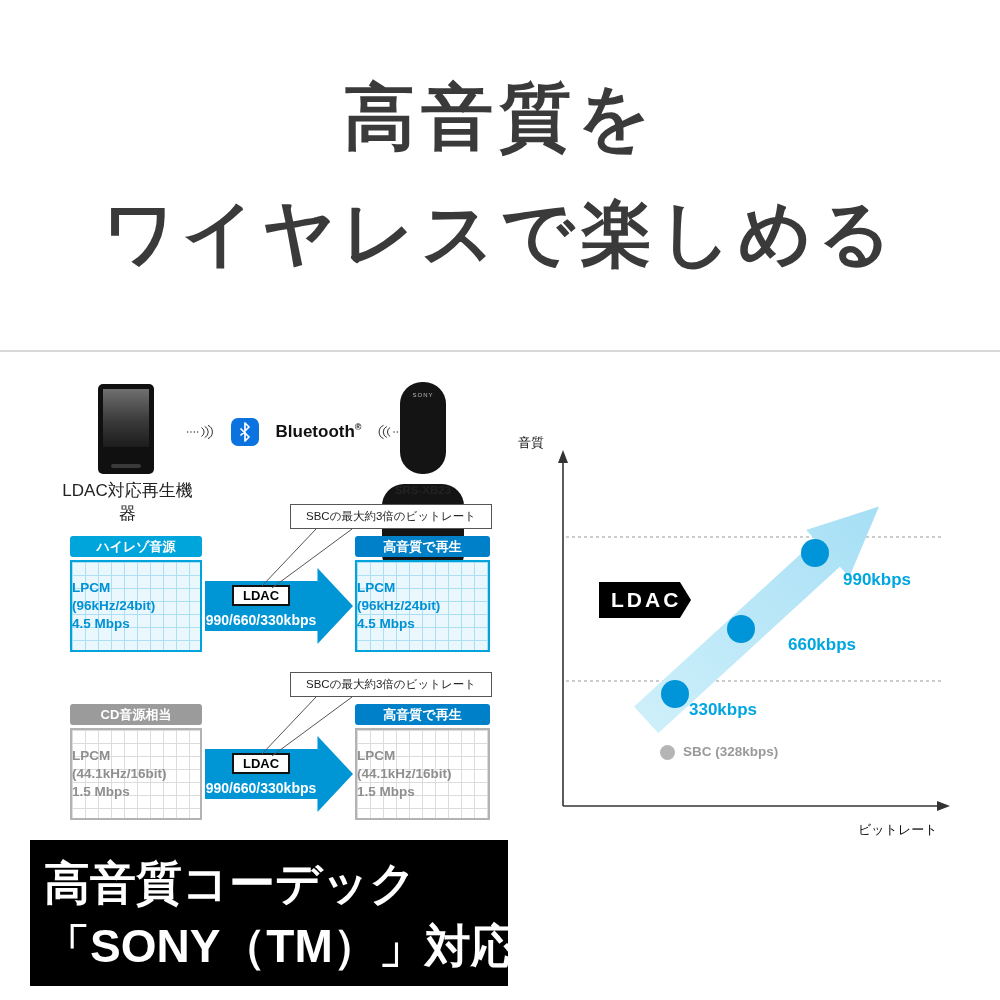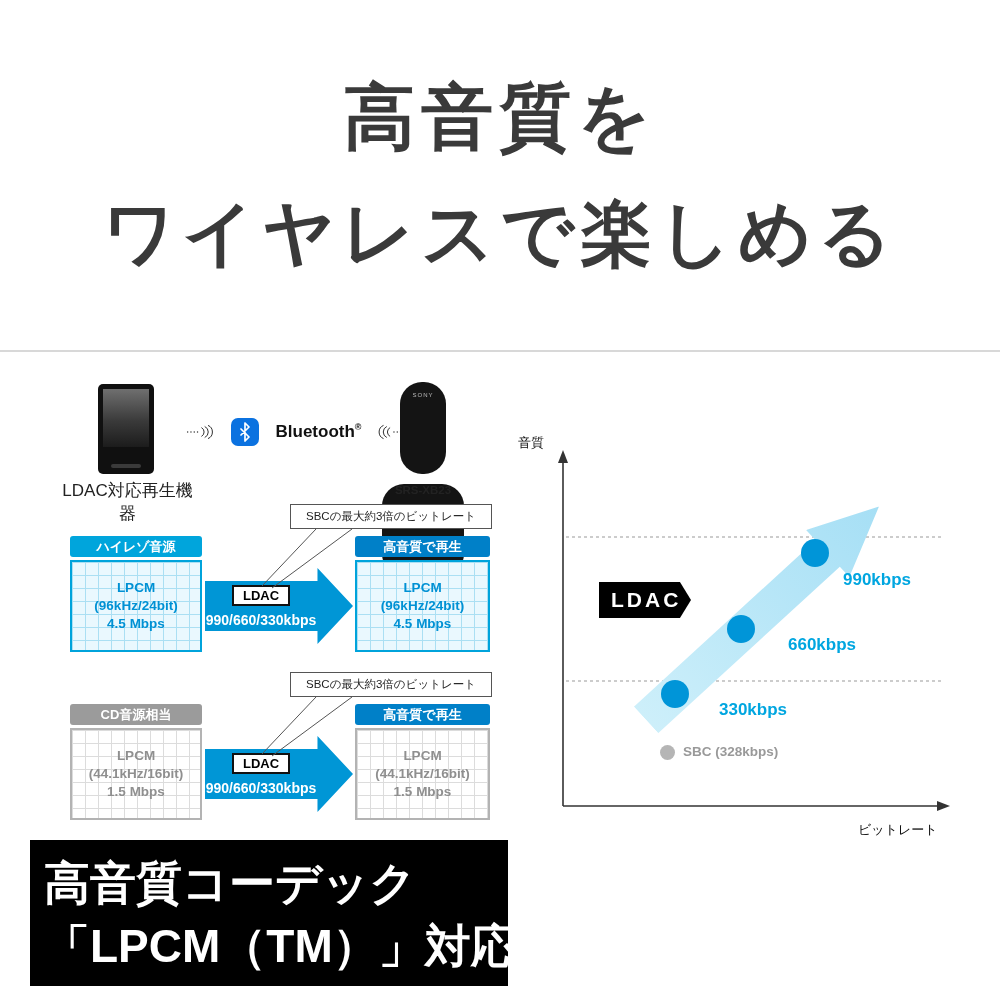--- a/index.html
+++ b/index.html
@@ -32,21 +32,21 @@
   .bt-text{font-size:17px;font-weight:bold;color:#111;white-space:nowrap;}
   .bt-text sup{font-size:9px;}
 
   
   .pill{position:absolute;height:21px;display:flex;align-items:center;justify-content:center;
         color:#fff;font-size:13px;font-weight:bold;border-radius:3px;}
   .pill.cyan{background:#00a5dc;}
   .pill.blue{background:#0080c8;}
   .pill.gray{background:#9b9b9b;}
 
-  .gridbox{position:absolute;height:92px;display:flex;flex-direction:column;align-items:center;
+  .gridbox{position:absolute;height:92px;display:flex;flex-direction:column;align-items:flex-start;
            justify-content:center;font-weight:bold;font-size:13.5px;line-height:1.35;text-align:center;
            box-sizing:border-box;}
   .gridbox.cyan{background-color:#eaf8fe;
     background-image:linear-gradient(#abdff3 1px,transparent 1px),linear-gradient(90deg,#abdff3 1px,transparent 1px);
     background-size:13px 13px;border:2px solid #00a3db;color:#0091d4;}
   .gridbox.gray{background-color:#fff;
     background-image:linear-gradient(#dcdcdc 1px,transparent 1px),linear-gradient(90deg,#dcdcdc 1px,transparent 1px);
     background-size:13px 13px;border:2px solid #b3b3b3;color:#8f8f8f;}
 
   .flow-arrow{position:absolute;left:205px;width:148px;height:76px;background:#0096d6;z-index:1;
@@ -179,25 +179,25 @@
     <line x1="23" y1="368" x2="398" y2="368" stroke="#333" stroke-width="1.6"></line>
     <polygon points="410,368 397,363 397,373" fill="#333"></polygon>
     <line x1="26" y1="99" x2="402" y2="99" stroke="#999" stroke-width="1.2" stroke-dasharray="3 3"></line>
     <line x1="26" y1="243" x2="402" y2="243" stroke="#999" stroke-width="1.2" stroke-dasharray="3 3"></line>
   </svg>
   <div class="trend-arrow"></div>
   <div class="ldac-logo">LDAC</div>
   <div class="dot" style="left:661px;top:680px;"></div>
   <div class="dot" style="left:727px;top:615px;"></div>
   <div class="dot" style="left:801px;top:539px;"></div>
-  <div class="dot-label" style="left:719px;top:700px;">330kbps</div>
+  <div class="dot-label" style="left:689px;top:700px;">330kbps</div>
   <div class="dot-label" style="left:788px;top:635px;">660kbps</div>
   <div class="dot-label" style="left:843px;top:570px;">990kbps</div>
   <div class="sbc-dot"></div>
   <div class="sbc-label">SBC (328kbps)</div>
   <div class="axis-label x">ビットレート</div>
 
   <div class="banner">
     <div>高音質コーデック</div>
-    <div>「LPCM（TM）」対応</div>
+    <div>「SONY（TM）」対応</div>
   </div>
 
 </div>
 
 </body></html>

